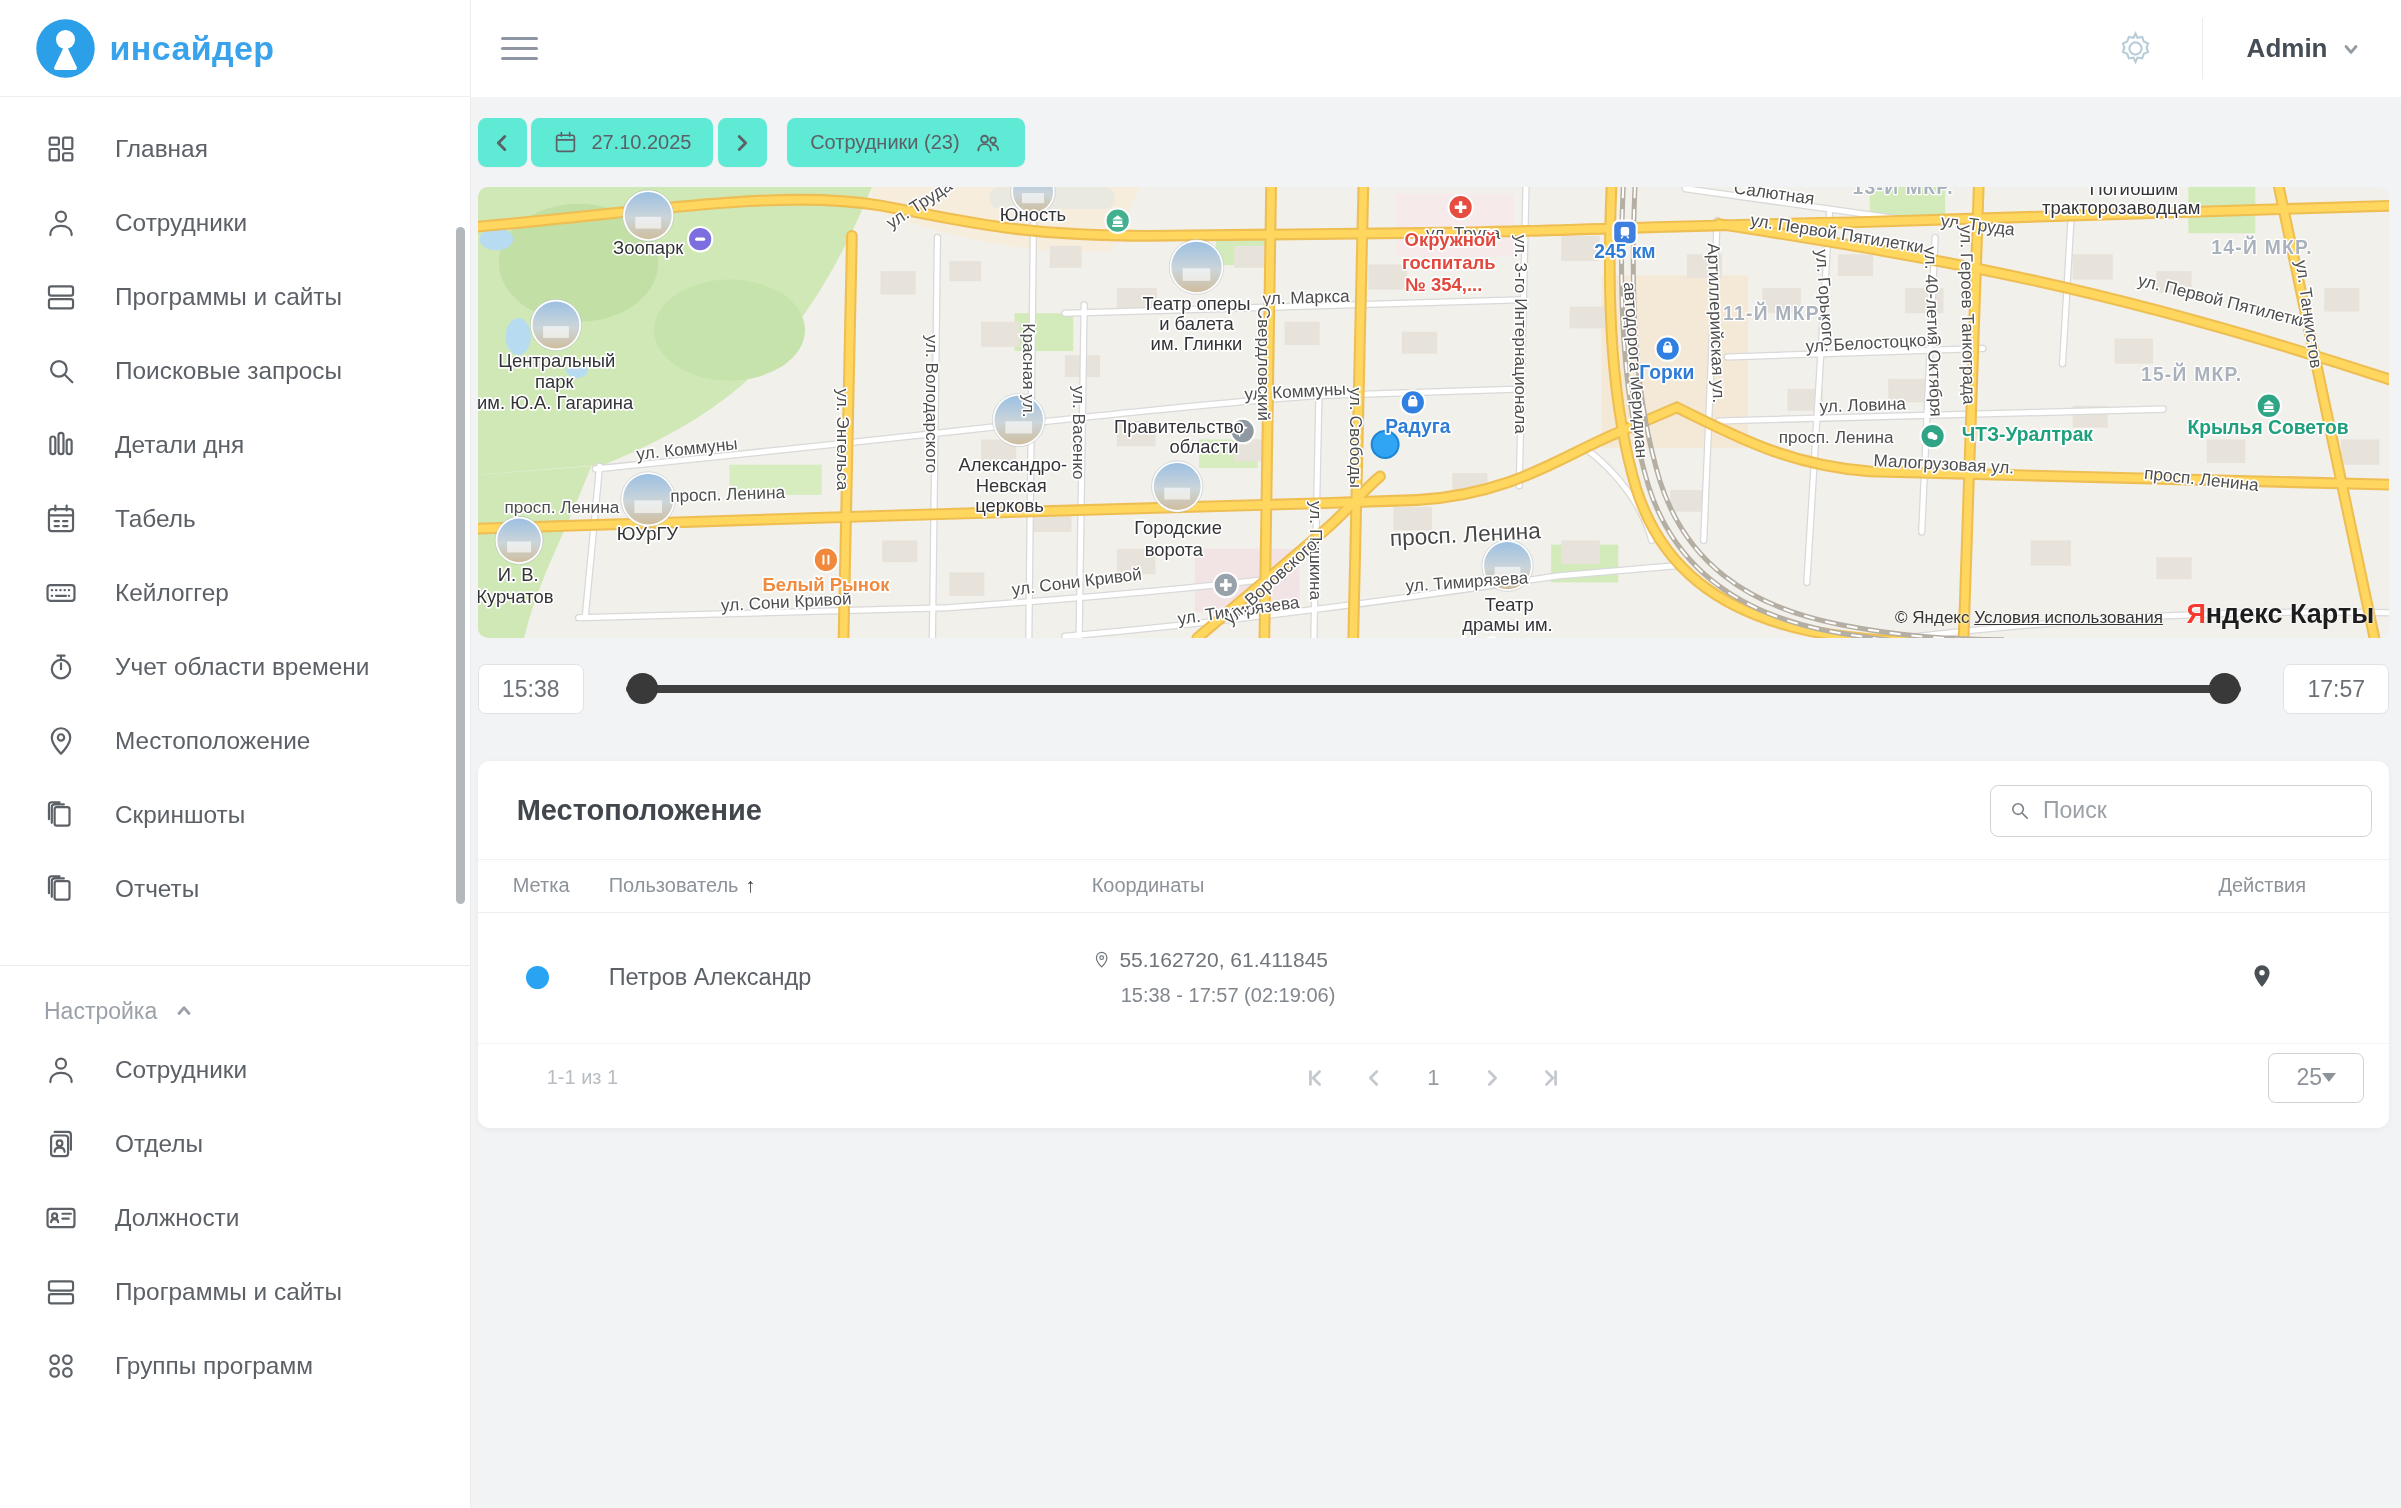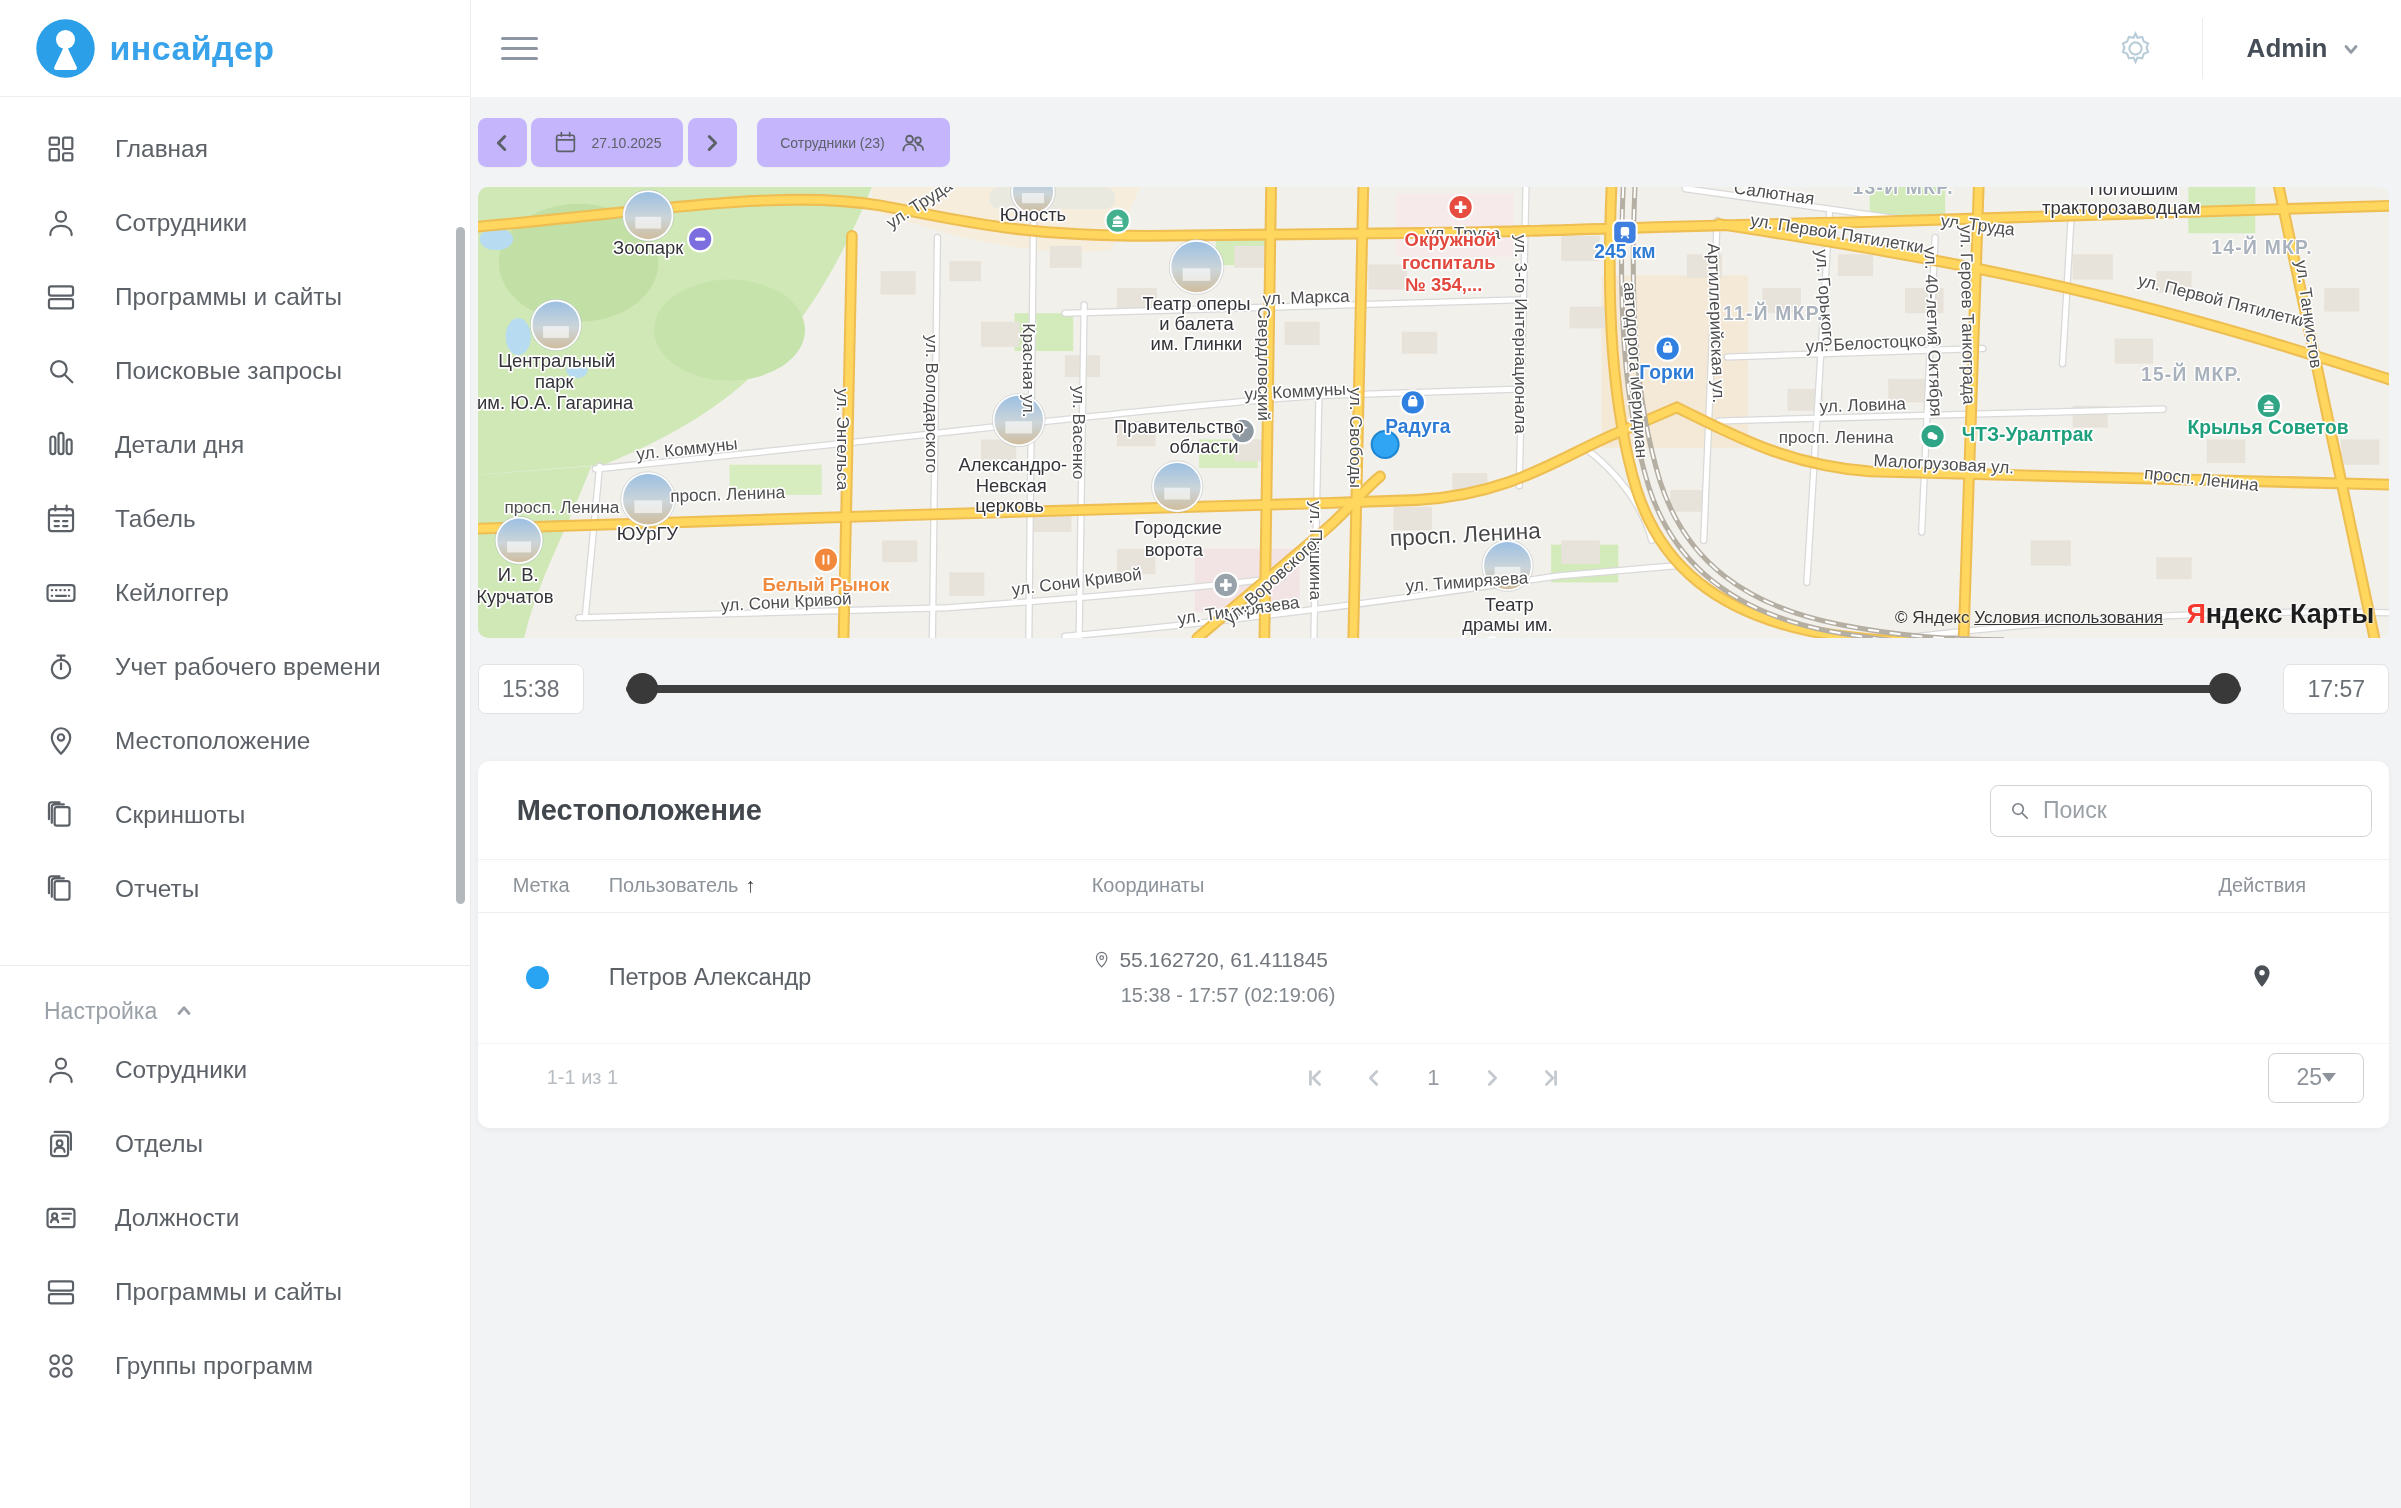--- a/index.html
+++ b/index.html
@@ -36,23 +36,23 @@
   .top-spacer { flex:1; }
   .gear { width:39px; height:39px; stroke:#b9cdd9; fill:none; stroke-width:2.6; cursor:pointer; }
   .top-divider { width:0.8px; height:61px; background:#ececec; margin:0 44px 0 47px; }
   .admin { display:flex; align-items:center; gap:13.5px; cursor:pointer; }
   .admin-name { font-size:26px; font-weight:700; color:#454e57; }
   .admin svg { width:20px; height:20px; stroke:#949ba3; fill:none; stroke-width:3.4;
                stroke-linecap:round; stroke-linejoin:round; }
 
   
   .toolbar { display:flex; align-items:center; margin:21px 11.8px 0 6.7px; }
-  .tb-btn { height:49px; background:#c4b5fd; border:none; border-radius:8.4px; cursor:pointer;
+  .tb-btn { height:49px; background:#5eead4; border:none; border-radius:8.4px; cursor:pointer;
             display:inline-flex; align-items:center; justify-content:center; color:#5c6167;
-            font-size:14px; font-family:inherit; box-shadow:0 0.8px 1.7px rgba(0,0,0,.03); }
+            font-size:20px; font-family:inherit; box-shadow:0 0.8px 1.7px rgba(0,0,0,.03); }
   .tb-sq { width:49px; }
   .tb-btn svg { stroke:#5c6167; fill:none; stroke-width:3.2; stroke-linecap:round;
                 stroke-linejoin:round; }
   .tb-date { padding:0 22px; gap:13.5px; margin:0 4.2px; }
   .tb-emp { padding:0 23.5px; gap:15px; margin-left:20px; }
 
   
   .map-wrap { position:relative; margin:20px 11.8px 0 6.7px; height:451px; border-radius:10px;
               overflow:hidden; background:#f2f0ea; }
   .map-wrap svg.mapsvg { width:100%; height:100%; display:block; }
@@ -194,21 +194,21 @@
             <rect x="5" y="13" width="38" height="22" rx="4"></rect>
             <path d="M11,20 h.5 M17,20 h.5 M23,20 h.5 M29,20 h.5 M35,20 h.5 M11,28 h.5 M35,28 h.5 M17,28 h14"></path>
           </svg>
         <span>Кейлоггер</span>
         </div>
         <div class="sb-item">
         <svg class="sicon" viewBox="0 0 48 48">
             <circle cx="24" cy="27" r="13"></circle>
             <path d="M24,27 V19 M24,10 V14 M19,8 H29"></path>
           </svg>
-        <span>Учет рабочего времени</span>
+        <span>Учет области времени</span>
         </div>
         <div class="sb-item">
         <svg class="sicon" viewBox="0 0 48 48">
             <path d="M24,42 C24,42 37,29 37,19 a13,13 0 1 0 -26,0 C11,29 24,42 24,42 Z"></path>
             <circle cx="24" cy="19" r="4.5"></circle>
           </svg>
         <span>Местоположение</span>
         </div>
         <div class="sb-item">
         <svg class="sicon" viewBox="0 0 48 48">

